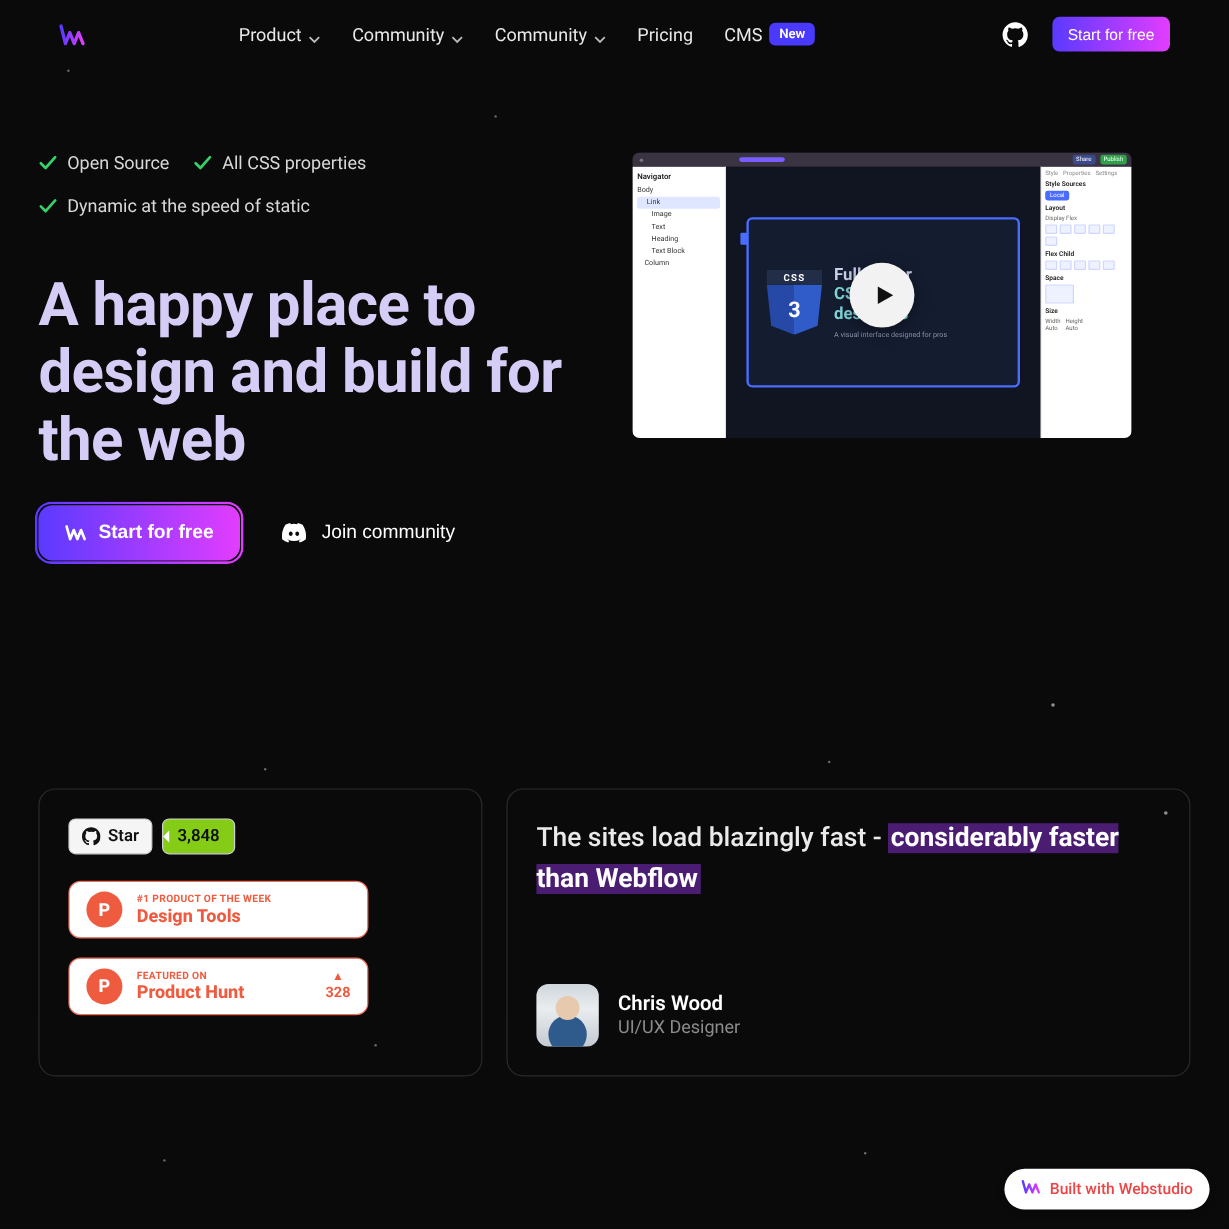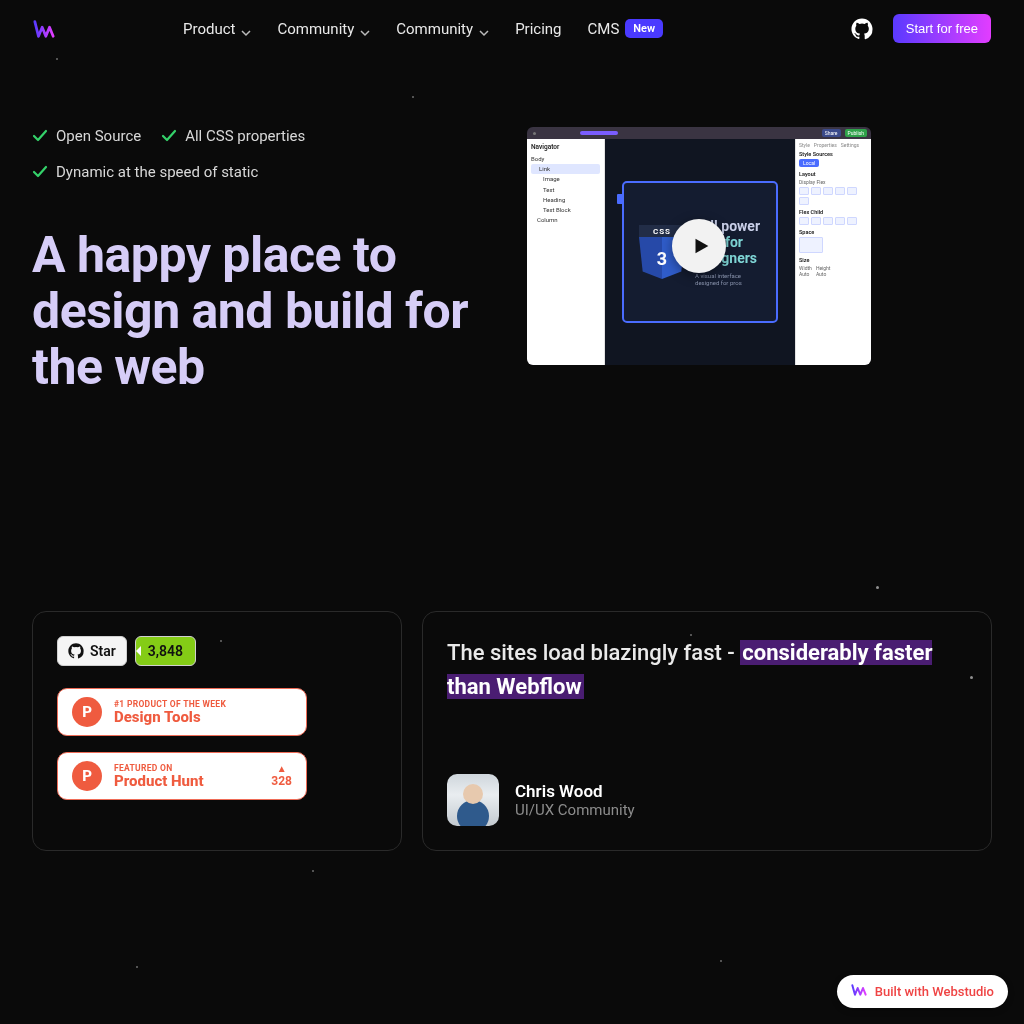--- a/index.html
+++ b/index.html
@@ -13,21 +13,21 @@
     position: relative;
   }
   
   .stars { position: absolute; inset: 0; pointer-events: none; }
   .star { position: absolute; width: 2px; height: 2px; border-radius: 50%; background: rgba(255,255,255,.4); }
   .star.b { width: 3px; height: 3px; background: rgba(255,255,255,.55); }
 
   
   .header {
     display: flex; align-items: center; gap: 28px;
-    padding: 14px 33px;
+    padding: 14px 49px;
   }
   .logo {
     width: 22px; height: 22px; display: flex; align-items: center;
   }
   .nav { display: flex; gap: 26px; align-items: center; margin-left: 100px; }
   .nav-item {
     display: flex; align-items: center; gap: 6px;
     font-size: 15px; color: #e9e9e9; cursor: pointer;
   }
   .chev { width: 10px; height: 10px; }
@@ -77,21 +77,21 @@
     display: flex; align-items: center; gap: 12px;
     color: #fff; font-size: 16px; font-weight: 500; cursor: pointer;
     background: none; border: none;
   }
   .wicon { width: 18px; height: 18px; }
   .discord-icon { width: 22px; height: 18px; }
 
   
   .hero-right { flex: 1; }
   .video-shell {
-    width: 344px; height: 238px; position: relative;
+    width: 416px; height: 238px; position: relative;
     border-radius: 6px; overflow: hidden; margin-top: 0;
     background: #13131a; display: flex;
   }
   .vp-top { position: absolute; top: 0; left: 0; right: 0; height: 12px;
     background: #3a3442; display: flex; align-items: center; gap: 5px; padding-left: 6px; }
   .vp-dot { width: 3px; height: 3px; border-radius: 50%; background: #777; }
   .vp-top .seg { margin-left: auto; width: 38px; height: 4px; background: #7a5dff; border-radius: 2px; margin-right: 160px; }
   .vp-top .tags { margin-left: auto; display: flex; gap: 4px; margin-right: 4px;}
   .vp-top .tag { font-size: 5px; padding: 1px 3px; border-radius: 2px; color: #fff;}
   .vp-top .tag.share { background: #3b4a8a; }
@@ -306,20 +306,34 @@
       <div class="check-item" style="width:100%">
         <span class="check-icon"><svg viewBox="0 0 16 16" width="16" height="16">
               <path d="M2 8 L6 12 L14 3" fill="none" stroke="#34d26a" stroke-width="2.2" stroke-linecap="round" stroke-linejoin="round"></path>
             </svg></span>
         <span>Dynamic at the speed of static</span>
       </div>
     </div>
 
     <h1 class="hero-title">A happy place to design and build for the web</h1>
 
+    <div class="hero-ctas">
+      <button class="btn-start-lg">
+        <span class="wicon"><svg viewBox="0 0 24 24" width="18" height="18">
+              <path d="M2 5 L6 19 L10 9 L14 19 L18 9 L22 19" fill="none" stroke="#fff" stroke-width="3" stroke-linejoin="round" stroke-linecap="round"></path>
+            </svg></span>
+        <span>Start for free</span>
+      </button>
+      <button class="btn-join">
+        <span class="discord-icon"><svg viewBox="0 0 24 20" width="22" height="18" fill="#fff">
+              <path d="M20 2.5A19 19 0 0 0 15.5 1l-.5 1a17 17 0 0 0-6 0L8.5 1A19 19 0 0 0 4 2.5 20 20 0 0 0 1 16a19 19 0 0 0 5.7 3l1-1.6a12 12 0 0 1-1.8-.9l.4-.3a13 13 0 0 0 11.4 0l.4.3a12 12 0 0 1-1.8.9l1 1.6a19 19 0 0 0 5.7-3A20 20 0 0 0 20 2.5zM9 13c-1 0-1.8-1-1.8-2.1S8 8.8 9 8.8s1.8 1 1.8 2.1S10 13 9 13zm6 0c-1 0-1.8-1-1.8-2.1s.8-2.1 1.8-2.1 1.8 1 1.8 2.1S16 13 15 13z"></path>
+            </svg></span>
+        <span>Join community</span>
+      </button>
+    </div>
   </div>
 
   <div class="hero-right">
     <div class="video-shell">
       <div class="vp-top">
         <span class="vp-dot"></span>
         <span class="seg"></span>
         <span class="tags">
           <span class="tag share">Share</span>
           <span class="tag pub">Publish</span>
@@ -462,21 +476,21 @@
   </div>
 
   <div class="card card-right">
     <p class="quote">
       <span>The sites load blazingly fast - </span><span class="hl">considerably faster than Webflow</span>
     </p>
     <div class="person">
       <div class="avatar"></div>
       <div>
         <div class="p-name">Chris Wood</div>
-        <div class="p-role">UI/UX Community</div>
+        <div class="p-role">UI/UX Designer</div>
       </div>
     </div>
   </div>
 </section>
 
 <a class="built-pill">
   <span><svg viewBox="0 0 24 24" width="16" height="16">
         <path d="M2 5 L6 19 L10 9 L14 19 L18 9 L22 19" fill="none" stroke="url(#g2)" stroke-width="3" stroke-linejoin="round" stroke-linecap="round"></path>
         <defs>
           <linearGradient id="g2" x1="0" x2="1">

